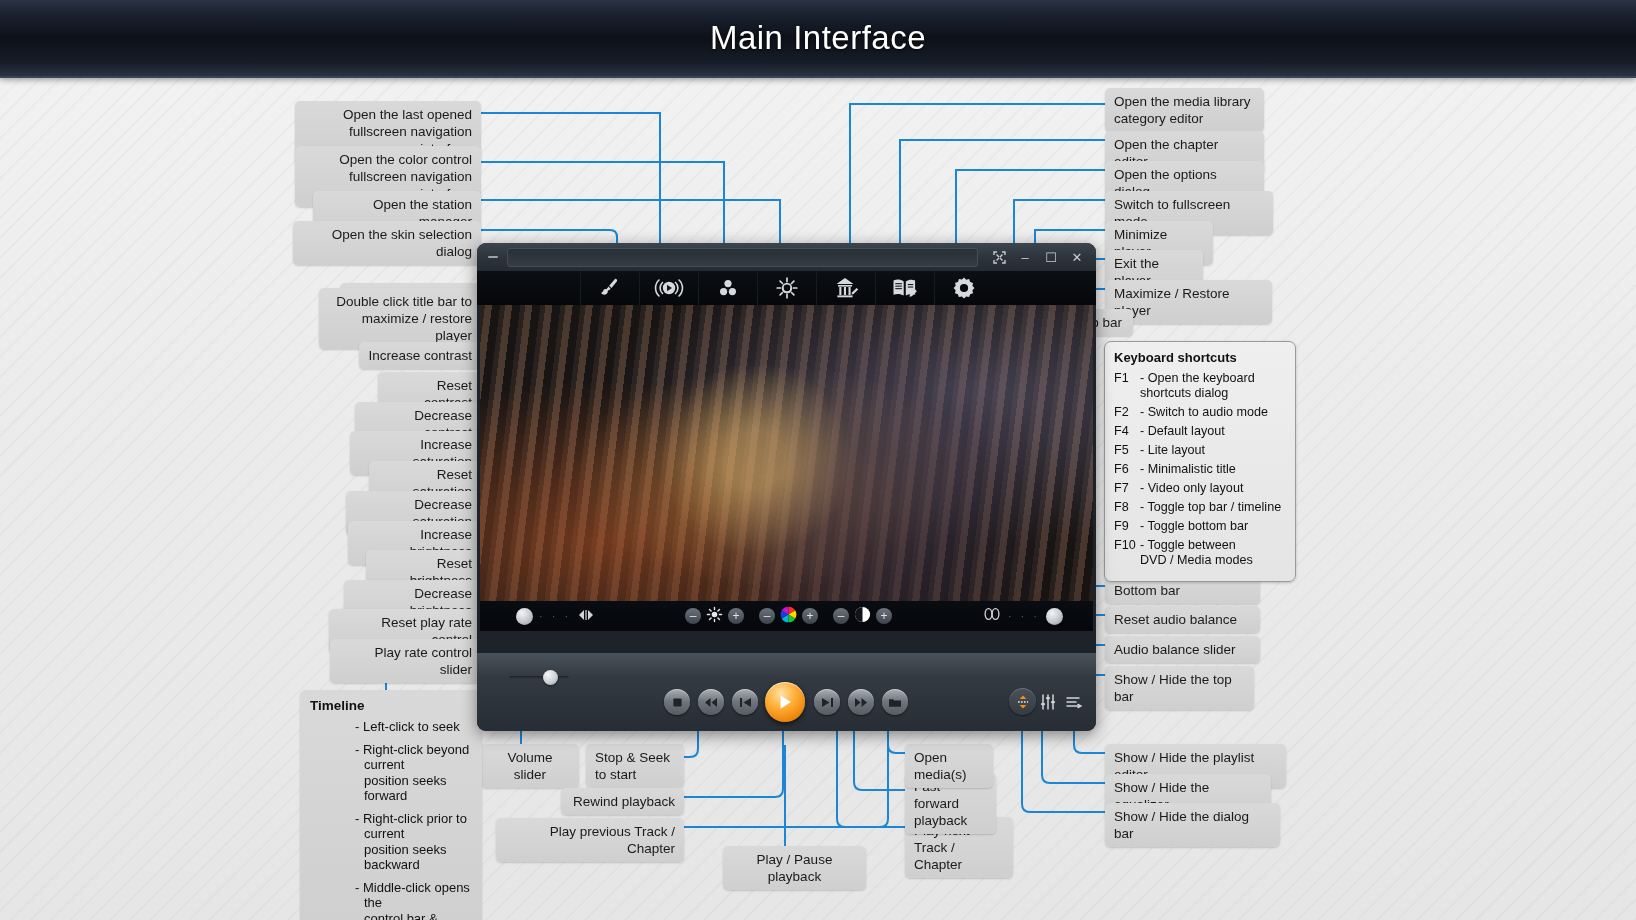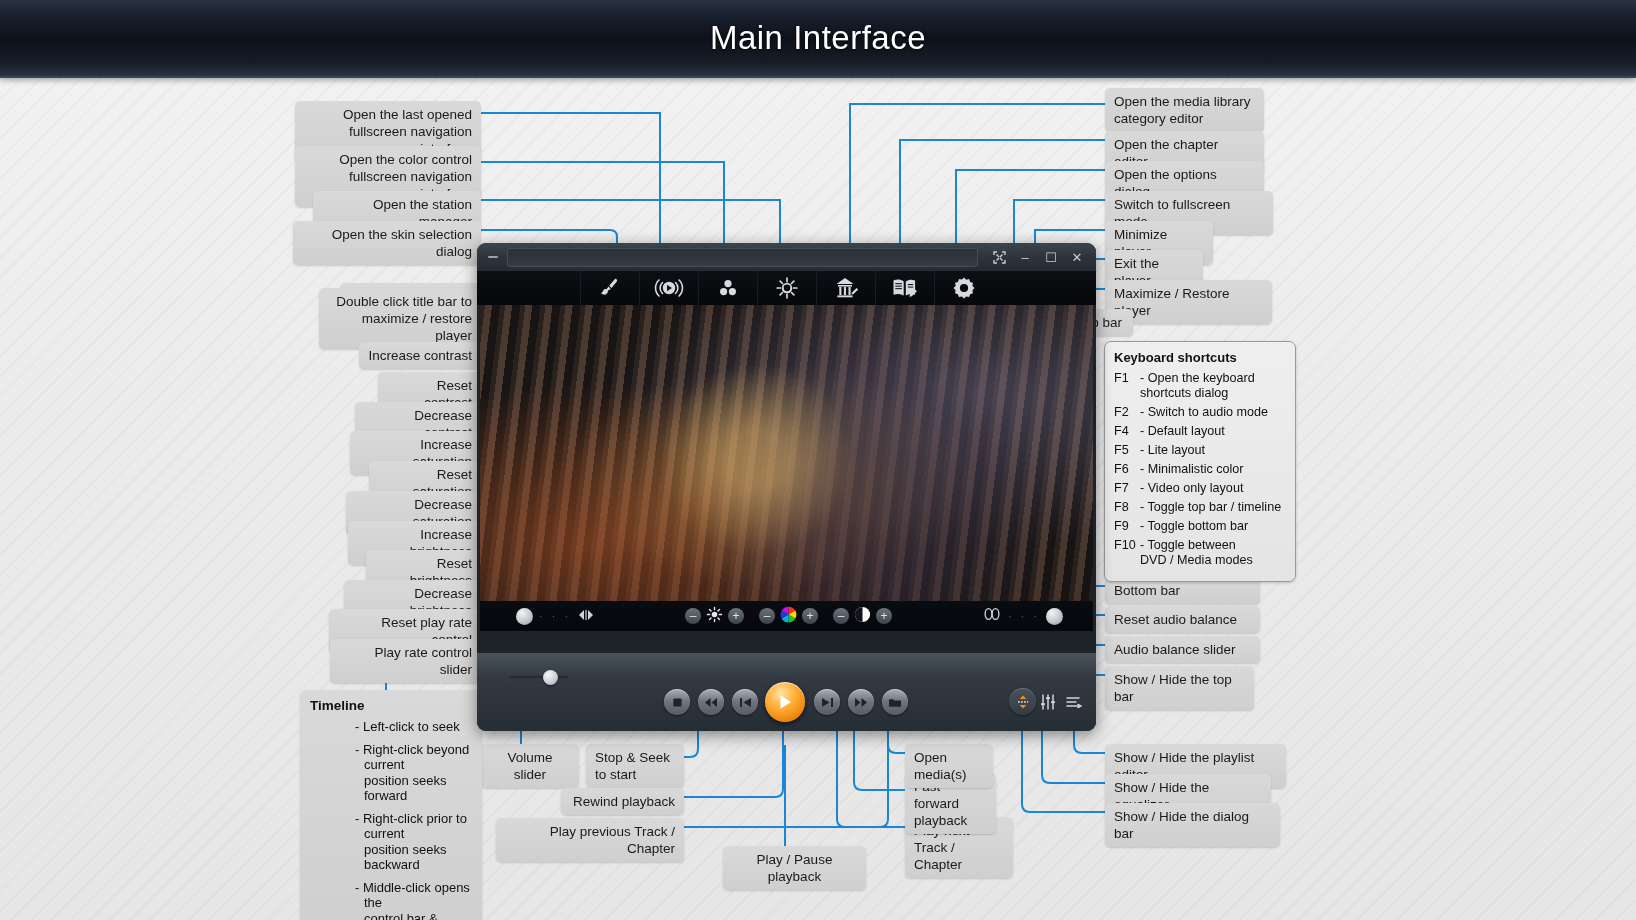--- a/index.html
+++ b/index.html
@@ -295,21 +295,21 @@
   <div class="krow">
       <span class="kkey">F4</span>
       <span class="kdsc">- Default layout</span>
     </div>
   <div class="krow">
       <span class="kkey">F5</span>
       <span class="kdsc">- Lite layout</span>
     </div>
   <div class="krow">
       <span class="kkey">F6</span>
-      <span class="kdsc">- Minimalistic color</span>
+      <span class="kdsc">- Minimalistic title</span>
     </div>
   <div class="krow">
       <span class="kkey">F7</span>
       <span class="kdsc">- Video only layout</span>
     </div>
   <div class="krow">
       <span class="kkey">F8</span>
       <span class="kdsc">- Toggle top bar / timeline</span>
     </div>
   <div class="krow">

